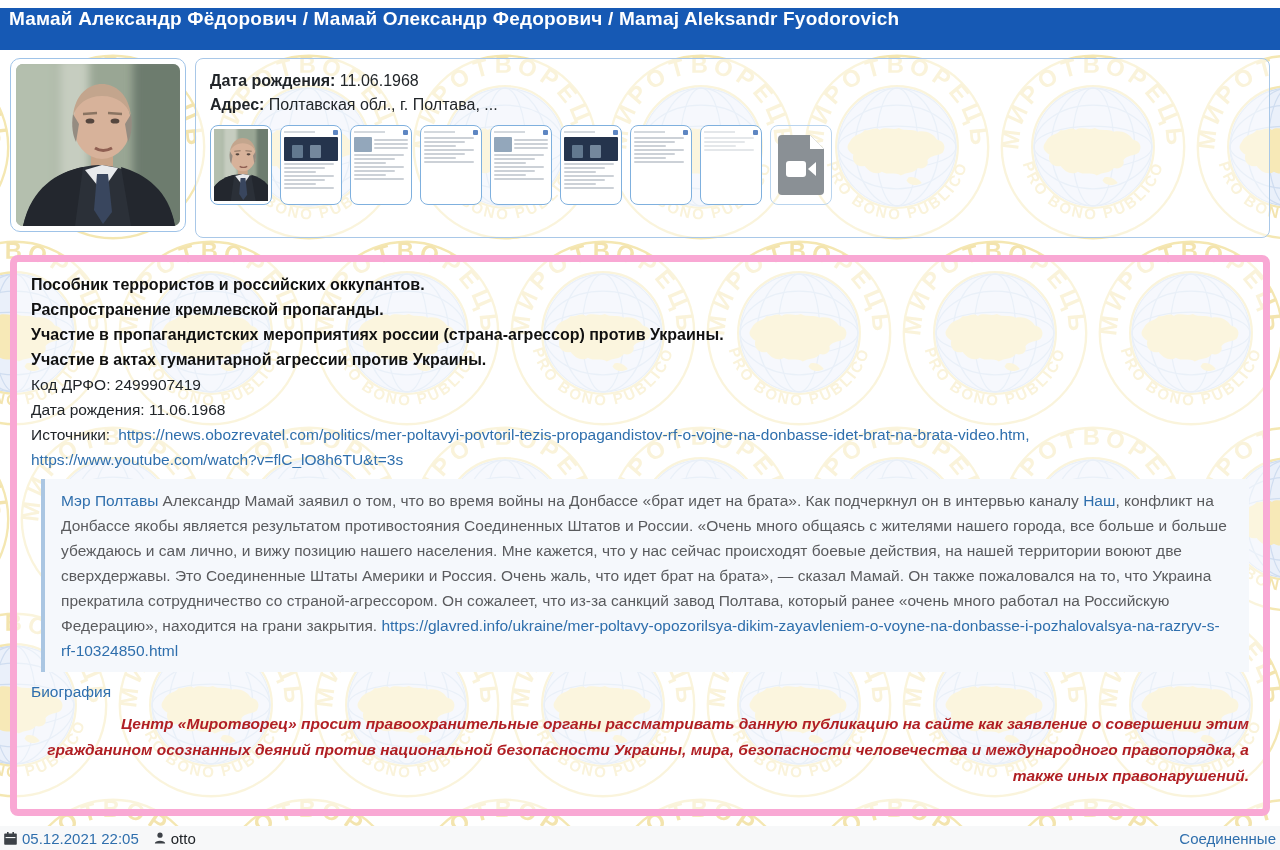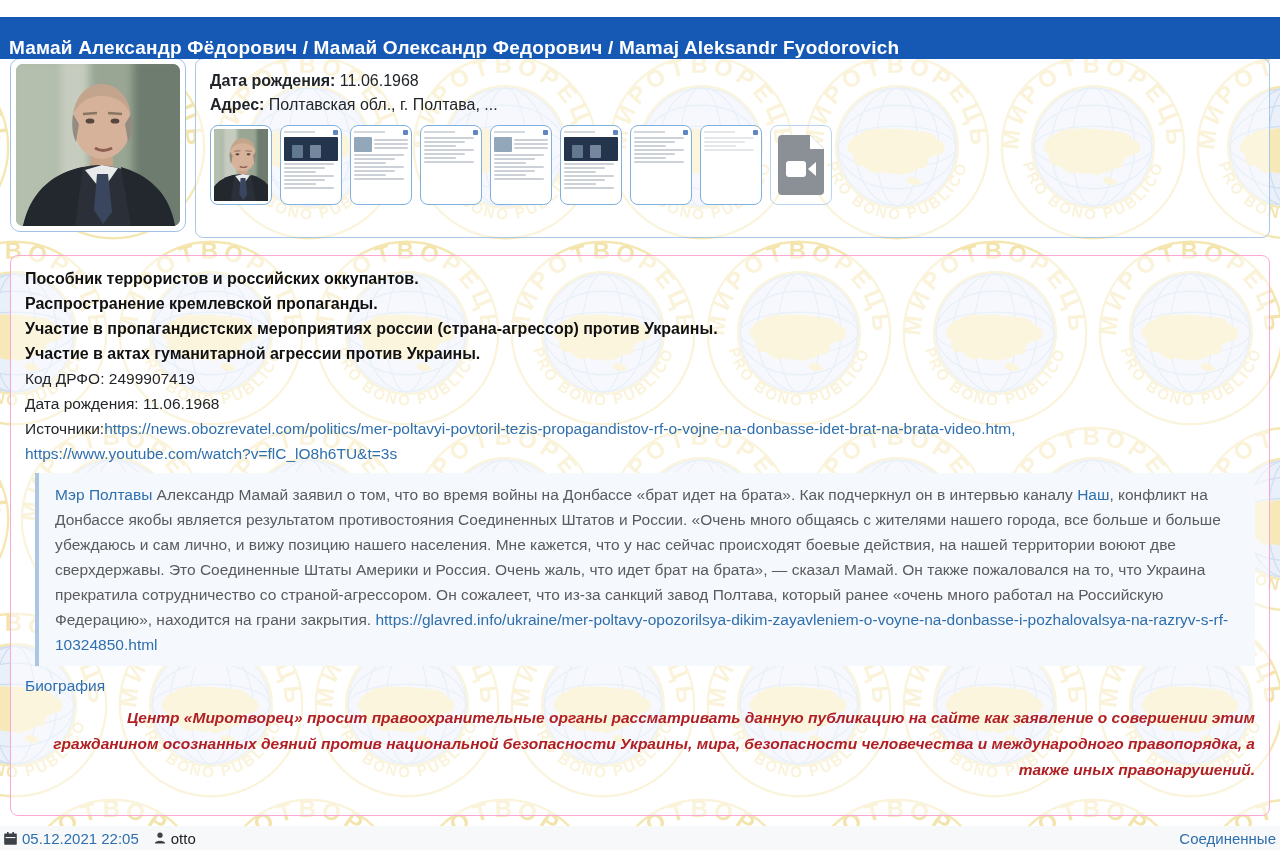--- a/index.html
+++ b/index.html
@@ -5,22 +5,22 @@
   * { margin:0; padding:0; box-sizing:border-box; }
   html,body { width:1280px; height:850px; }
   body {
     position:relative; overflow:hidden; background:#fff;
     font-family:"Liberation Sans", sans-serif; color:#212529;
   }
   
   #wm-svg { position:absolute; left:0; top:0; width:1280px; height:850px; z-index:0; pointer-events:none; }
   
   .top-bar {
-    position:absolute; left:0; top:17px; width:1280px; height:42px;
-    background:var(--header-bg,#1659b4); z-index:3; display:flex; align-items:flex-end;
+    position:absolute; left:0; top:8px; width:1280px; height:42px;
+    background:var(--header-bg,#1659b4); z-index:3; display:flex; align-items:flex-start;
   }
   .top-bar h1 { color:#fff; font-size:19px; font-weight:bold; padding-left:9px; letter-spacing:.2px; white-space:nowrap; }
   
   .photo-card {
     position:absolute; left:10px; top:58px; width:176px; height:174px; z-index:2;
     background:#fff; border:1px solid #9fc3e8; border-radius:10px; padding:5px; cursor:pointer;
   }
   .photo-clip { width:164px; height:162px; border-radius:7px; overflow:hidden; }
   
   .info-box {
@@ -43,26 +43,26 @@
   .t-video span { position:absolute; bottom:3px; width:11px; height:13px; background:#62788f; border-radius:1px; }
   .t-video span:first-child { left:8px; } .t-video span:last-child { left:26px; background:#74879c; }
   .t-row { display:flex; gap:2px; margin:1px 0 2px; }
   .t-photo { width:18px; height:15px; background:#93a7bb; border-radius:1px; flex:0 0 auto; }
   .t-lines-sm i, .t-lines i { display:block; height:2px; background:#ccd1d7; margin:2px 0; border-radius:1px; }
   .t-lines-sm { flex:1; }
   .thumb .blank i { background:#e4e7ea; }
   
   .dossier {
     position:absolute; left:10px; top:255px; width:1260px; bottom:34px; z-index:1;
-    background:rgba(255,255,255,.55); border:1px solid #f9a8d4; border-radius:8px;
+    background:rgba(255,255,255,.55); border:7px solid #f9a8d4; border-radius:8px;
     padding:10px 14px; font-size:15.5px; line-height:25px; overflow:hidden;
   }
   .acc { font-weight:bold; font-size:16px; color:#111; }
   a.lnk { color:var(--link,#2f6fad); text-decoration:none; cursor:pointer; }
-  .src-lbl { }
+  .src-lbl { margin-right:8px; }
   blockquote.quote {
     margin:7px 0 7px 10px; padding:9px 16px; background:#f5f8fc;
     border-left:4px solid #aac6e2; color:#5a5b5e;
   }
   .warning {
     margin-top:7px; color:var(--warn,#b01f24); font-weight:bold; font-style:italic;
     font-size:15.5px; line-height:26px;text-align:right;
   }
   .bio-row { margin-top:6px; }
   

